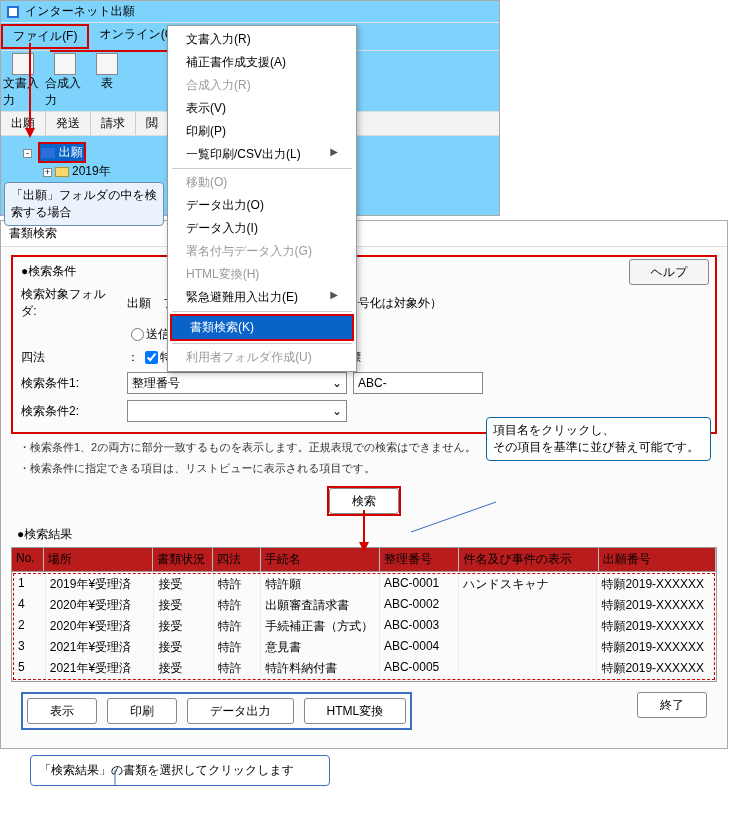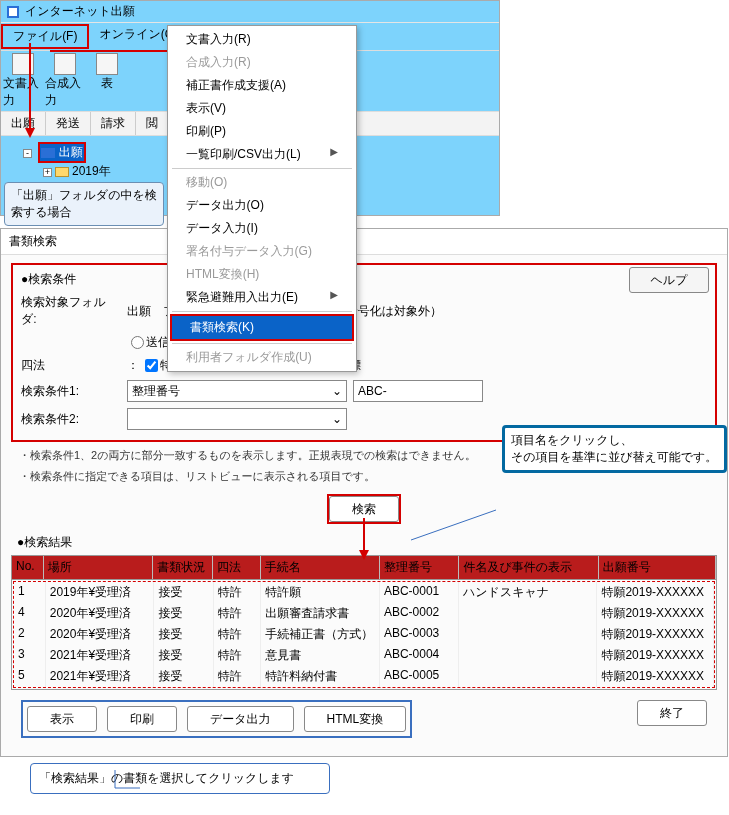--- a/index.html
+++ b/index.html
@@ -21,21 +21,21 @@
   .tree .fold{display:inline-block;width:14px;height:10px;background:#ffd86b;border:1px solid #b8912d;margin-right:3px;vertical-align:middle}
   .tree .root{border:2px solid #d40000;display:inline-block;background:#0a63c8;color:#fff;padding:0 1px}
   .pop-menu{position:absolute;left:166px;top:24px;width:190px;background:#fff;border:1px solid #999;box-shadow:2px 2px 6px rgba(0,0,0,.25);padding:2px 0;z-index:5}
   .pop-menu .mi{padding:3px 18px;display:flex;justify-content:space-between;align-items:flex-start}
   .pop-menu .sep{height:1px;background:#ccc;margin:2px 4px}
   .pop-menu .mi.disabled{color:#9a9a9a}
   .pop-menu .mi.sel{background:#0a63c8;color:#fff}
   .pop-menu .search-wrap{border:2px solid #d40000;margin:0 2px}
   .arr{font-size:10px;color:#555}
   .callout1{position:absolute;left:4px;top:182px;width:160px;background:#eaf2fb;border:1px solid #6b8fb3;border-radius:4px;padding:4px 6px;z-index:6}
-  .dialog{border:1px solid #aaa;width:728px;background:#fff;margin-top:12px}
+  .dialog{border:1px solid #aaa;width:728px;background:#fff;margin-top:4px}
   .dlg-title{padding:4px 8px;font-weight:normal}
   .dlg-body{border-top:1px solid #ddd;padding:8px 10px;background:#fbfbfb;position:relative}
   .cond-box{border:2px solid #d40000;padding:6px 8px 10px}
   .cond-row{display:flex;align-items:center;margin-top:6px;gap:6px}
   .lab{width:100px}
   .radio, .chk{margin:0 2px 0 0;vertical-align:middle}
   .cond-row label{margin-right:14px}
   .select{width:220px;height:22px;border:1px solid #888;background:#fff;display:flex;align-items:center;justify-content:space-between;padding:0 4px}
   .txtfield{width:130px;height:22px;border:1px solid #888;background:#fff;display:flex;align-items:center;padding:0 4px}
   .help-btn{position:absolute;right:18px;top:12px;width:80px;height:26px;border:1px solid #888;border-radius:3px;background:#f5f5f5;display:flex;align-items:center;justify-content:center}
@@ -47,21 +47,21 @@
   .grid{border:1px solid #999}
   .grid-head{display:flex;background:#b91c1c;border-bottom:1px solid #999}
   .grid-head .c{border-right:1px solid #bbb;padding:3px 4px}
   .grid-body{border:1px dashed #d40000;margin:1px}
   .grid-row{display:flex}
   .grid-row .c{padding:2px 4px;border-right:1px solid #eee}
   .c-no{width:32px}.c-loc{width:110px}.c-st{width:60px}.c-law{width:48px}.c-proc{width:120px}.c-ref{width:80px}.c-name{width:140px}.c-app{width:118px}
   .footer{display:flex;gap:2px;padding:10px 10px}
   .footer .group{display:flex;gap:10px;border:2px solid #3a6fbf;padding:4px}
   .footer .right{margin-left:auto}
-  .callout2{position:absolute;right:0;top:170px;width:225px;background:#fff;border:3px solid #0369a1;border-radius:4px;padding:4px 6px;z-index:4}
+  .callout2{position:absolute;right:16px;top:170px;width:225px;background:#fff;border:1px solid #0369a1;border-radius:4px;padding:4px 6px;z-index:4}
   .callout3{margin:6px 0 0 30px;width:300px;background:#fff;border:1px solid #3a6fbf;border-radius:4px;padding:6px 8px}
   svg.conn{position:absolute;overflow:visible;pointer-events:none}
 </style>
 </head>
 <body>
 
 <div style="position:relative;width:729px">
 
   <div class="top-window">
     <div class="titlebar">
@@ -103,25 +103,25 @@
             </svg> <span>出願</span></span>
       </div>
       <div class="node" style="padding-left:34px"><span class="sq">+</span><span class="fold"></span><span>2019年</span></div>
       <div class="node" style="padding-left:34px"><span class="sq">+</span><span class="fold"></span><span>2020年</span></div>
     </div>
 
     <div class="pop-menu">
       <div class="mi">
           <span>文書入力(R)</span>
         </div>
+      <div class="mi">
+          <span>補正書作成支援(A)</span>
+        </div>
       <div class="mi disabled">
           <span>合成入力(R)</span>
-        </div>
-      <div class="mi">
-          <span>補正書作成支援(A)</span>
         </div>
       <div class="mi">
           <span>表示(V)</span>
         </div>
       <div class="mi">
           <span>印刷(P)</span>
         </div>
       <div class="mi">
           <span>一覧印刷/CSV出力(L)</span>
           <span class="arr">▶</span>

